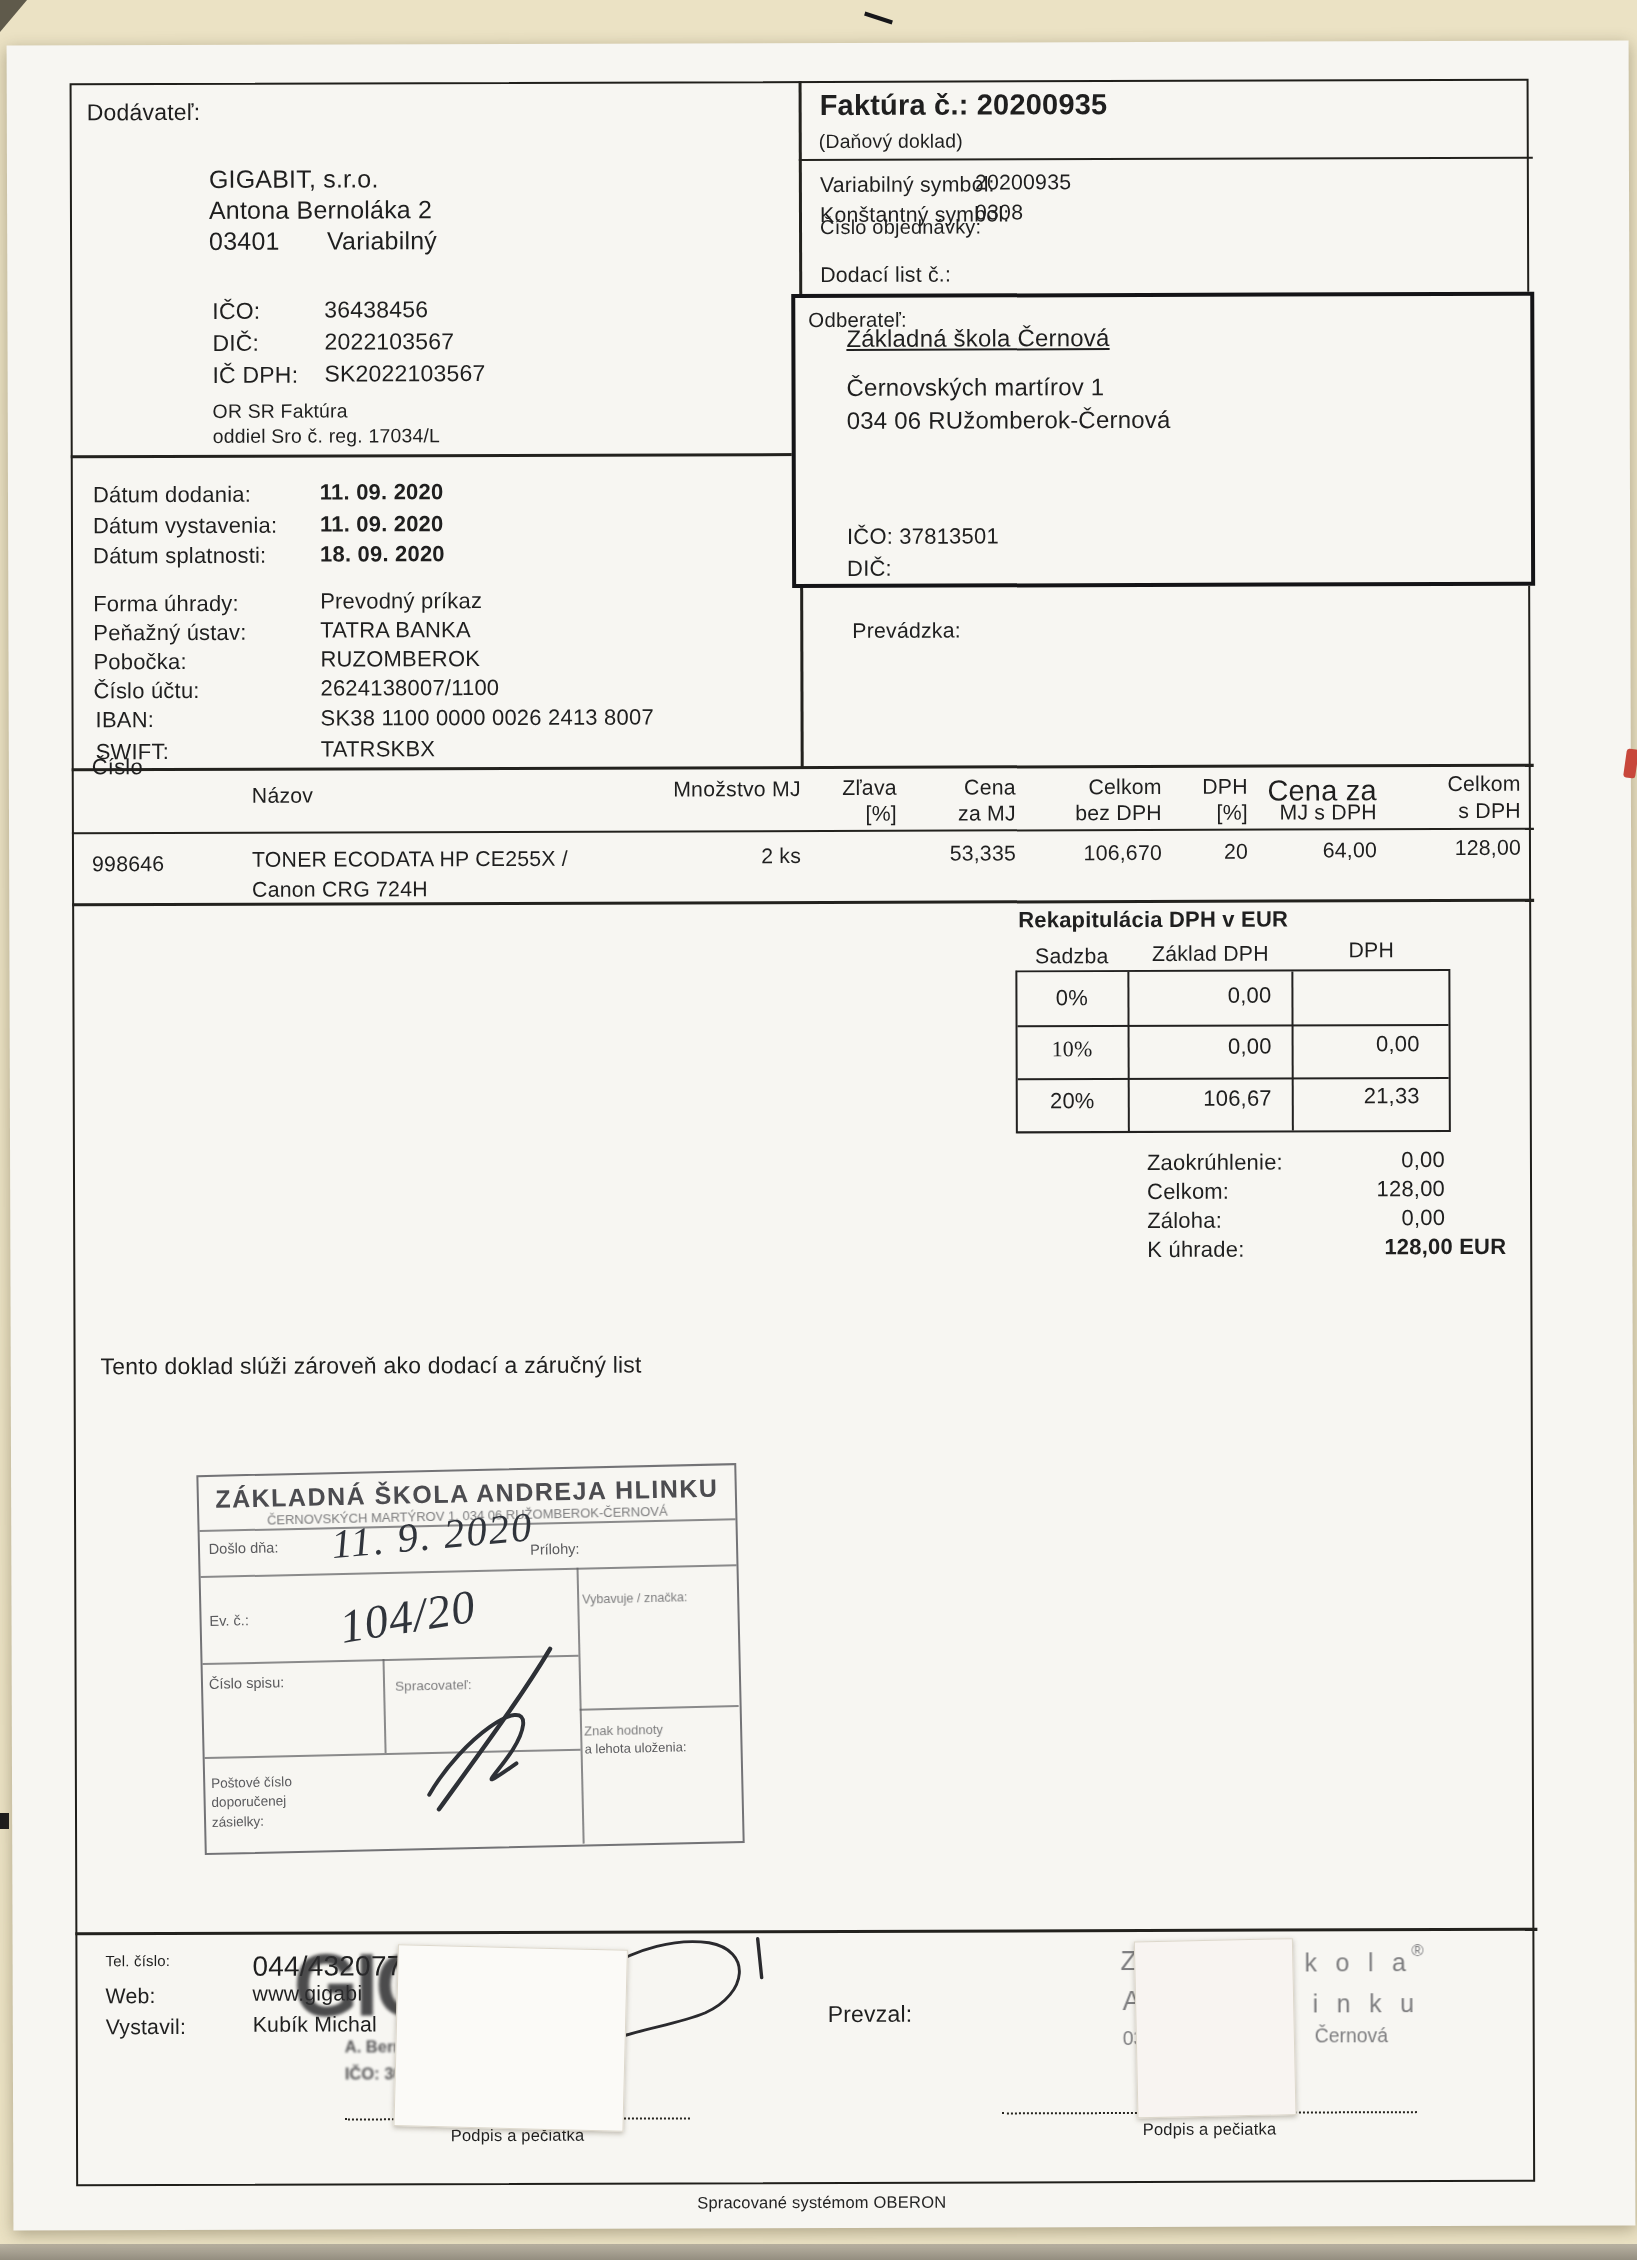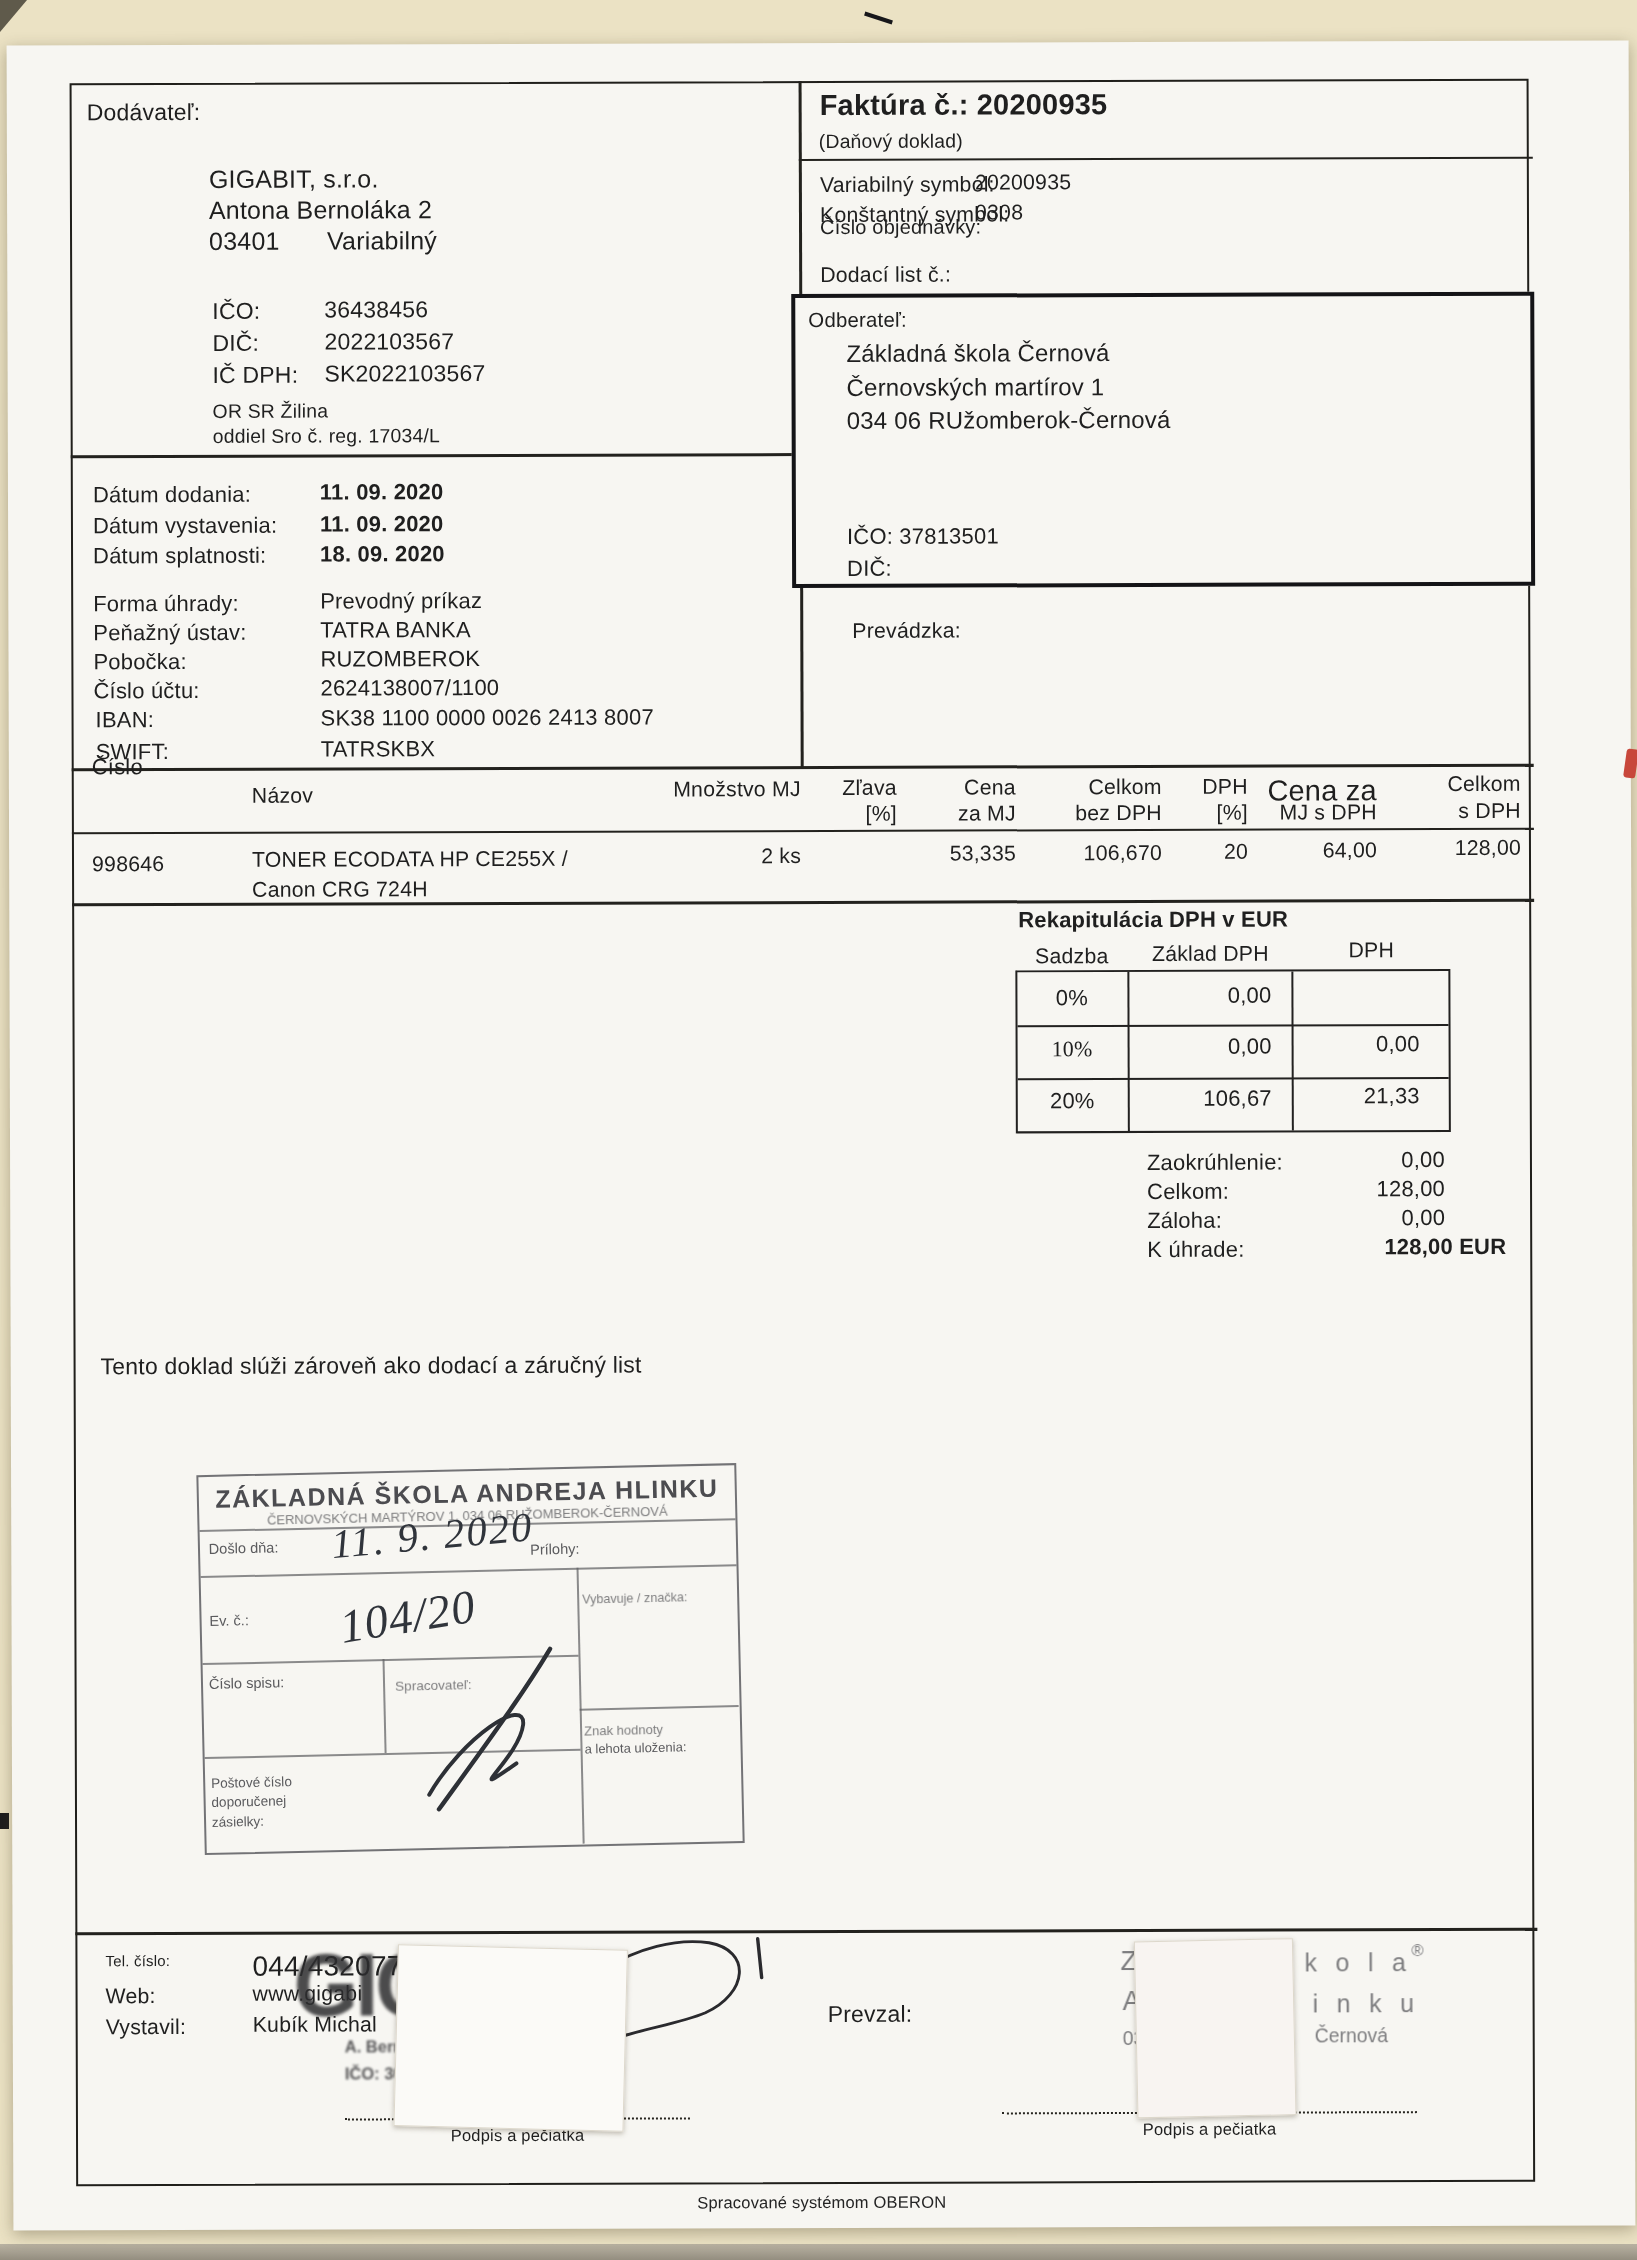--- a/index.html
+++ b/index.html
@@ -62,37 +62,37 @@
     <div class="t z3" style="left:212px;top:163px;font-size:25px;">GIGABIT, s.r.o.</div>
     <div class="t z3" style="left:212px;top:194px;font-size:25px;">Antona Bernoláka 2</div>
     <div class="t z3" style="left:212px;top:225px;font-size:25px;">03401</div>
     <div class="t z3" style="left:330px;top:225px;font-size:25px;">Variabilný</div>
     <div class="t z3" style="left:215px;top:296px;font-size:23px;">IČO:</div>
     <div class="t z3" style="left:327px;top:295px;font-size:23px;">36438456</div>
     <div class="t z3" style="left:215px;top:328px;font-size:23px;">DIČ:</div>
     <div class="t z3" style="left:327px;top:327px;font-size:23px;">2022103567</div>
     <div class="t z3" style="left:215px;top:360px;font-size:23px;">IČ DPH:</div>
     <div class="t z3" style="left:327px;top:359px;font-size:23px;">SK2022103567</div>
-    <div class="t z3" style="left:215px;top:398px;font-size:19.4px;">OR SR Žilina</div>
+    <div class="t z3" style="left:215px;top:398px;font-size:19.4px;">OR SR Faktúra</div>
     <div class="t z3" style="left:215px;top:423px;font-size:19.4px;">oddiel Sro č. reg. 17034/L</div>
 
     <div class="t z3 bold" style="left:823px;top:89px;font-size:29px;">Faktúra č.: 20200935</div>
     <div class="t z3" style="left:822px;top:130px;font-size:19.4px;">(Daňový doklad)</div>
     <div class="t z3" style="left:823px;top:173px;font-size:21.3px;">Variabilný symbol:</div>
     <div class="t z3" style="left:978px;top:171px;font-size:21.3px;">20200935</div>
     <div class="t z3" style="left:823px;top:203px;font-size:21.3px;">Konštantný symbol:</div>
     <div class="t z3" style="left:978px;top:201px;font-size:21.3px;">0308</div>
     <div class="t z3" style="left:823px;top:216px;font-size:20px;">Číslo objednávky:</div>
     <div class="t z3" style="left:978px;top:231px;font-size:21.3px;"></div>
     <div class="t z3" style="left:823px;top:263px;font-size:21.3px;">Dodací list č.:</div>
     <div class="t z3" style="left:978px;top:261px;font-size:21.3px;"></div>
 
     <div class="thick"></div>
     <div class="t z3" style="left:811px;top:309px;font-size:20.4px;">Odberateľ:</div>
-    <div class="t z3" style="left:849px;top:340px;font-size:24px;">Základná škola Černová</div>
+    <div class="t z3" style="left:849px;top:325px;font-size:24px;text-decoration:underline;">Základná škola Černová</div>
     <div class="t z3" style="left:849px;top:374px;font-size:24px;">Černovských martírov 1</div>
     <div class="t z3" style="left:849px;top:407px;font-size:24px;">034 06  RUžomberok-Černová</div>
     <div class="t z3" style="left:849px;top:524px;font-size:22px;">IČO: 37813501</div>
     <div class="t z3" style="left:849px;top:556px;font-size:22px;">DIČ:</div>
     <div class="t z3" style="left:825px;top:619px;font-size:21.3px;margin-left:29px;">Prevádzka:</div>
 
     <div class="t z3" style="left:95px;top:480px;">Dátum dodania:</div>
     <div class="t z3 bold" style="left:322px;top:478px;">11. 09. 2020</div>
     <div class="t z3" style="left:95px;top:511px;">Dátum vystavenia:</div>
     <div class="t z3 bold" style="left:322px;top:510px;">11. 09. 2020</div>

